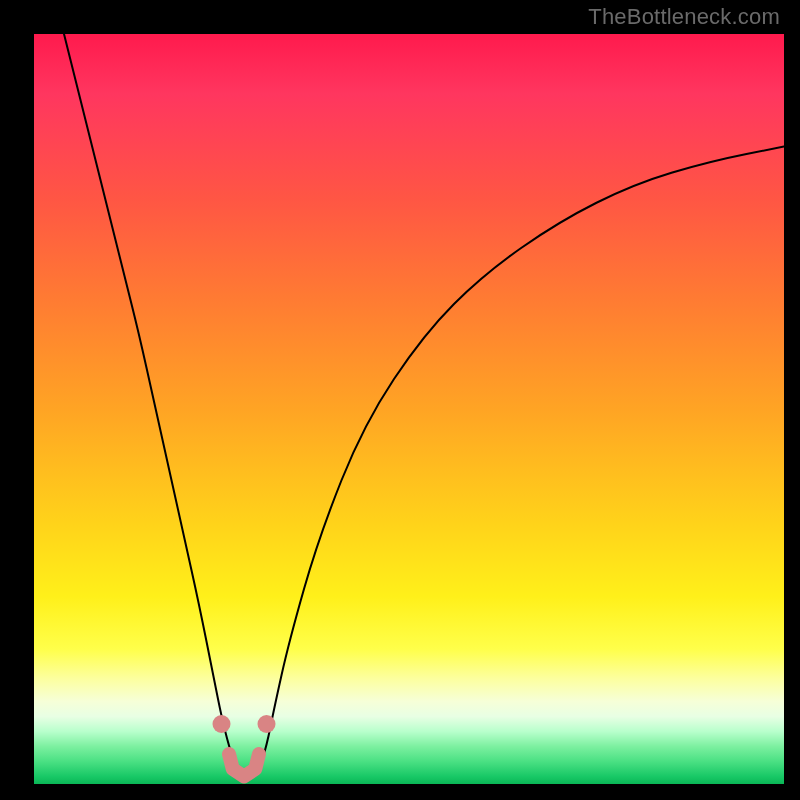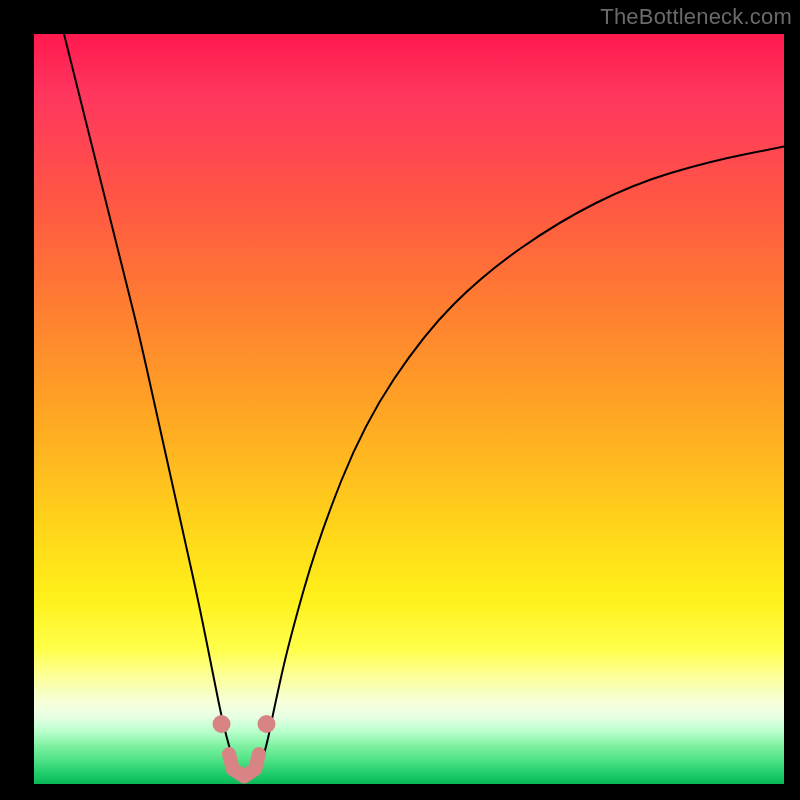--- a/index.html
+++ b/index.html
@@ -50,21 +50,21 @@
   }
   .svg-layer {
     position: absolute;
     left: 0; top: 0;
     width: 100%;
     height: 100%;
   }
   .watermark {
     position: absolute;
     top: 4px;
-    right: 8px;
+    right: 20px;
     color: #6a6a6a;
     font-size: 22px;
     font-weight: 500;
     letter-spacing: 0.2px;
   }
 </style>
 </head>
 <body>
 
 <div class="outer">

